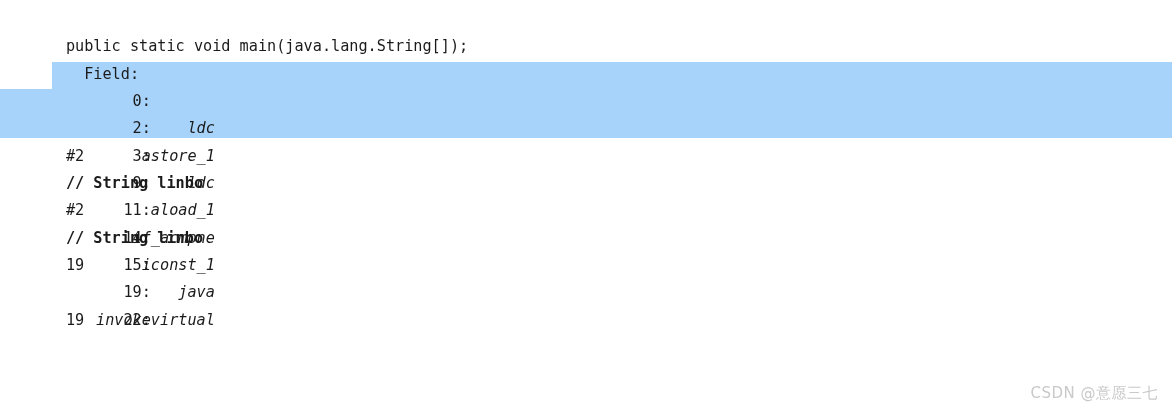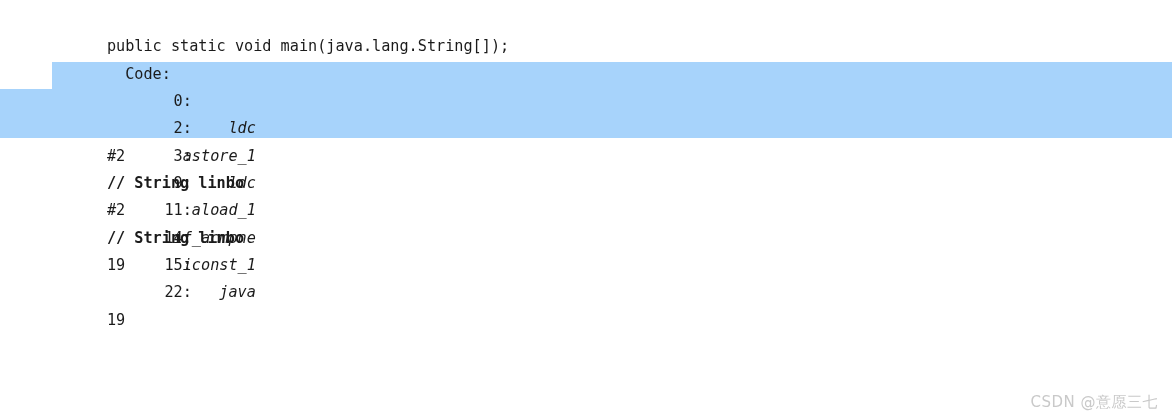--- a/index.html
+++ b/index.html
@@ -53,33 +53,32 @@
     white-space: pre;
     font-size: 15.2px;
     letter-spacing: 0px;
     color: #1b1b1b;
     padding-left: 11px;
   }
   .code-line .seg {
     display: inline-block;
     white-space: pre;
     vertical-align: top;
-    margin-left: 41px;
   }
   .col-idx  { width: 85px;  text-align: right; }
   .col-mn   { width: 139px; text-align: right; padding-left: 10px; font-style: italic; }
   .col-op   { width: 194px; text-align: left; }
   .col-cm   { text-align: right; font-weight: bold; }
   .plain    { text-align: left; }
 
   
   #watermark {
     position: absolute;
     right: 14px;
-    bottom: 7px;
+    bottom: 16px;
     z-index: 2;
     font-family: "DejaVu Sans", "Liberation Sans", sans-serif;
     font-size: 15px;
     color: #c9c9c9;
     letter-spacing: 0.5px;
     white-space: pre;
     user-select: none;
   }
 </style>
 </head>
@@ -90,21 +89,21 @@
   <div class="sel-band first"></div>
   <div class="sel-band rest"></div>
 
   <div class="lines">
 
     <div class="code-line">
       <span class="seg plain">public static void main(java.lang.String[]);</span>
     </div>
 
     <div class="code-line">
-      <span class="seg plain">  Code:</span>
+      <span class="seg plain">  Field:</span>
     </div>
 
     <div class="code-line">
       <span class="seg col-idx">0:</span>
       <span class="seg col-mn">ldc</span>
       <span class="seg col-op">#2</span>
       <span class="seg col-cm">// String linbo</span>
     </div>
 
     <div class="code-line">
@@ -146,20 +145,26 @@
     </div>
 
     <div class="code-line">
       <span class="seg col-idx">15:</span>
       <span class="seg col-mn">java</span>
       <span class="seg col-op">19</span>
       <span class="seg col-cm"></span>
     </div>
 
 
+    <div class="code-line">
+      <span class="seg col-idx">19:</span>
+      <span class="seg col-mn">invokevirtual</span>
+      
+      
+    </div>
 
     <div class="code-line">
       <span class="seg col-idx">22:</span>
       
       <span class="seg col-op"></span>
       <span class="seg col-cm"></span>
     </div>
 
   </div>
 

